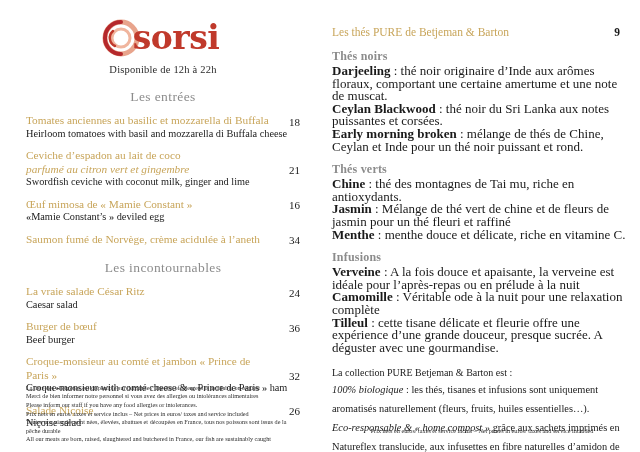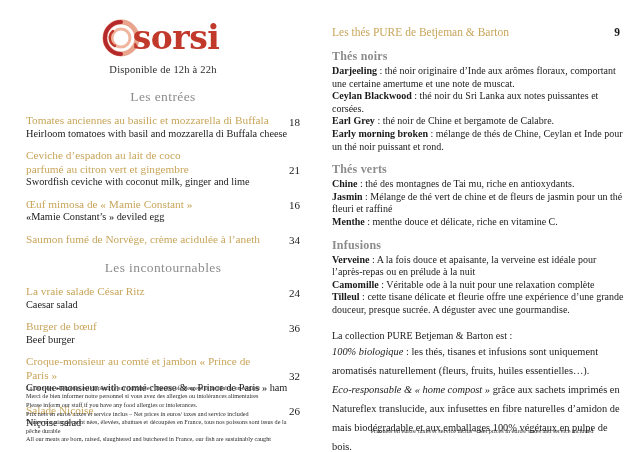--- a/index.html
+++ b/index.html
@@ -98,20 +98,21 @@
   }
   .item-title {
     color: #c8a55a;
     font-size: 11.3px;
     line-height: 13.5px;
     flex: 1;
     padding-right: 8px;
   }
   .item-title .line2 {
     display: block;
+    font-style: italic;
   }
   .item-price {
     color: #1a1a1a;
     font-size: 11px;
     width: 22px;
     text-align: right;
     flex: none;
   }
   .item-desc {
     font-size: 10.3px;
@@ -131,21 +132,21 @@
     color: #c8a55a;
     font-size: 11.5px;
   }
   .tea-header-price {
     font-size: 11.5px;
     font-weight: 700;
     color: #1a1a1a;
     padding-right: 6px;
   }
   .tea-line {
-    font-size: 10px;
+    font-size: 13px;
     line-height: 12.6px;
     color: #1a1a1a;
     margin: 0;
   }
   .tea-line b { font-weight: 700; }
 
   .pure-block {
     margin-top: 13px;
   }
   .pure-intro {
@@ -310,21 +311,20 @@
 
     <div class="tea-header">
       <span class="tea-header-title">Les thés PURE de Betjeman &amp; Barton</span>
       <span class="tea-header-price">9</span>
     </div>
 
     <div>
       <div class="sub-heading first">Thés noirs</div>
       <p class="tea-line"><b>Darjeeling</b><span> : </span><span>thé noir originaire d’Inde aux arômes floraux, comportant une certaine amertume et une note de muscat.</span></p>
       <p class="tea-line"><b>Ceylan Blackwood</b><span> : </span><span>thé noir du Sri Lanka aux notes puissantes et corsées.</span></p>
-      <p class="tea-line"><b>Earl Grey</b><span> : </span><span>thé noir de Chine et bergamote de Calabre.</span></p>
       <p class="tea-line"><b>Early morning broken</b><span> : </span><span>mélange de thés de Chine, Ceylan et Inde pour un thé noir puissant et rond.</span></p>
     </div>
 
     <div>
       <div class="sub-heading">Thés verts</div>
       <p class="tea-line"><b>Chine</b><span> : </span><span>thé des montagnes de Tai mu, riche en antioxydants.</span></p>
       <p class="tea-line"><b>Jasmin</b><span> : </span><span>Mélange de thé vert de chine et de fleurs de jasmin pour un thé fleuri et raffiné</span></p>
       <p class="tea-line"><b>Menthe</b><span> : </span><span>menthe douce et délicate, riche en vitamine C.</span></p>
     </div>
 

